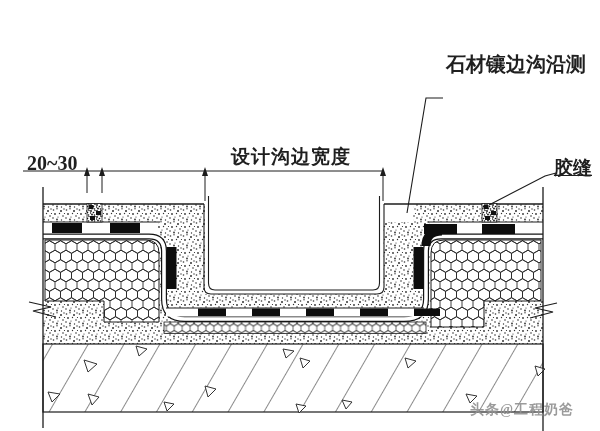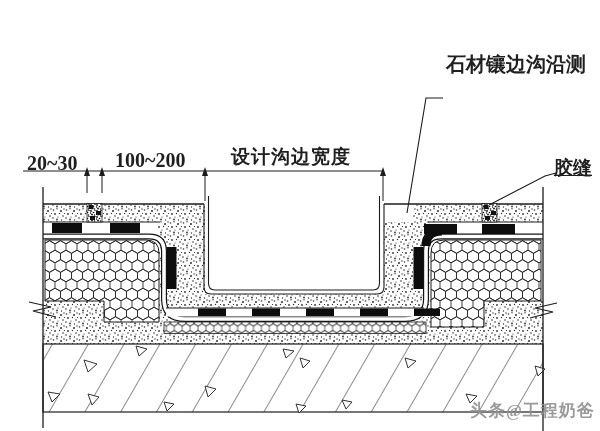--- a/index.html
+++ b/index.html
@@ -6,21 +6,21 @@
   .stage{position:relative;width:600px;height:431px;background:#ffffff;overflow:hidden;
          font-family:"Liberation Serif", serif;}
   .stage svg{position:absolute;left:0;top:0;}
   .lbl{position:absolute;color:#1f1f1f;font-weight:600;white-space:nowrap;line-height:1.1;}
   .lbl-dim-small   {left:27px;  top:152px; font-size:20px;}
   .lbl-dim-medium  {left:115px; top:149px; font-size:20px;}
   .lbl-dim-channel {left:231px; top:147px; font-size:19px; letter-spacing:1px;}
   .lbl-note1       {left:446px; top:53px;  font-size:20px;}
   .lbl-note2       {left:446px; top:86px;  font-size:20px;}
   .lbl-glue        {left:554px; top:158px; font-size:19px;text-decoration:underline;}
-  .lbl-watermark   {left:470px; top:402px; font-size:17px; color:#919191; font-weight:700;
+  .lbl-watermark   {left:470px; top:402px; font-size:14px; color:#919191; font-weight:700;
                     opacity:.9; letter-spacing:1px;}
 </style>
 </head>
 <body>
 
 <div class="stage">
 
   <svg width="600" height="431" viewBox="0 0 600 431">
     <defs>
       <pattern id="stip" width="13" height="13" patternUnits="userSpaceOnUse">
@@ -174,18 +174,17 @@
       <line x1="383" y1="175" x2="383" y2="201" stroke-width="1"></line>
     </g>
 
     <g stroke="#1c1c1c" fill="none">
       <path d="M443,98 H426 L407,213" stroke-width="1.1"></path>
       <path d="M556,173 L545,176 L489,205" stroke-width="1.1"></path>
     </g>
   </svg>
 
   <div class="lbl lbl-dim-small">20~30</div>
-  <div class="lbl lbl-dim-medium">100~200</div>
   <div class="lbl lbl-dim-channel">设计沟边宽度</div>
   <div class="lbl lbl-note1">石材镶边沟沿测</div>
   <div class="lbl lbl-glue">胶缝</div>
   <div class="lbl lbl-watermark">头条@工程奶爸</div>
 </div>
 
 </body></html>

